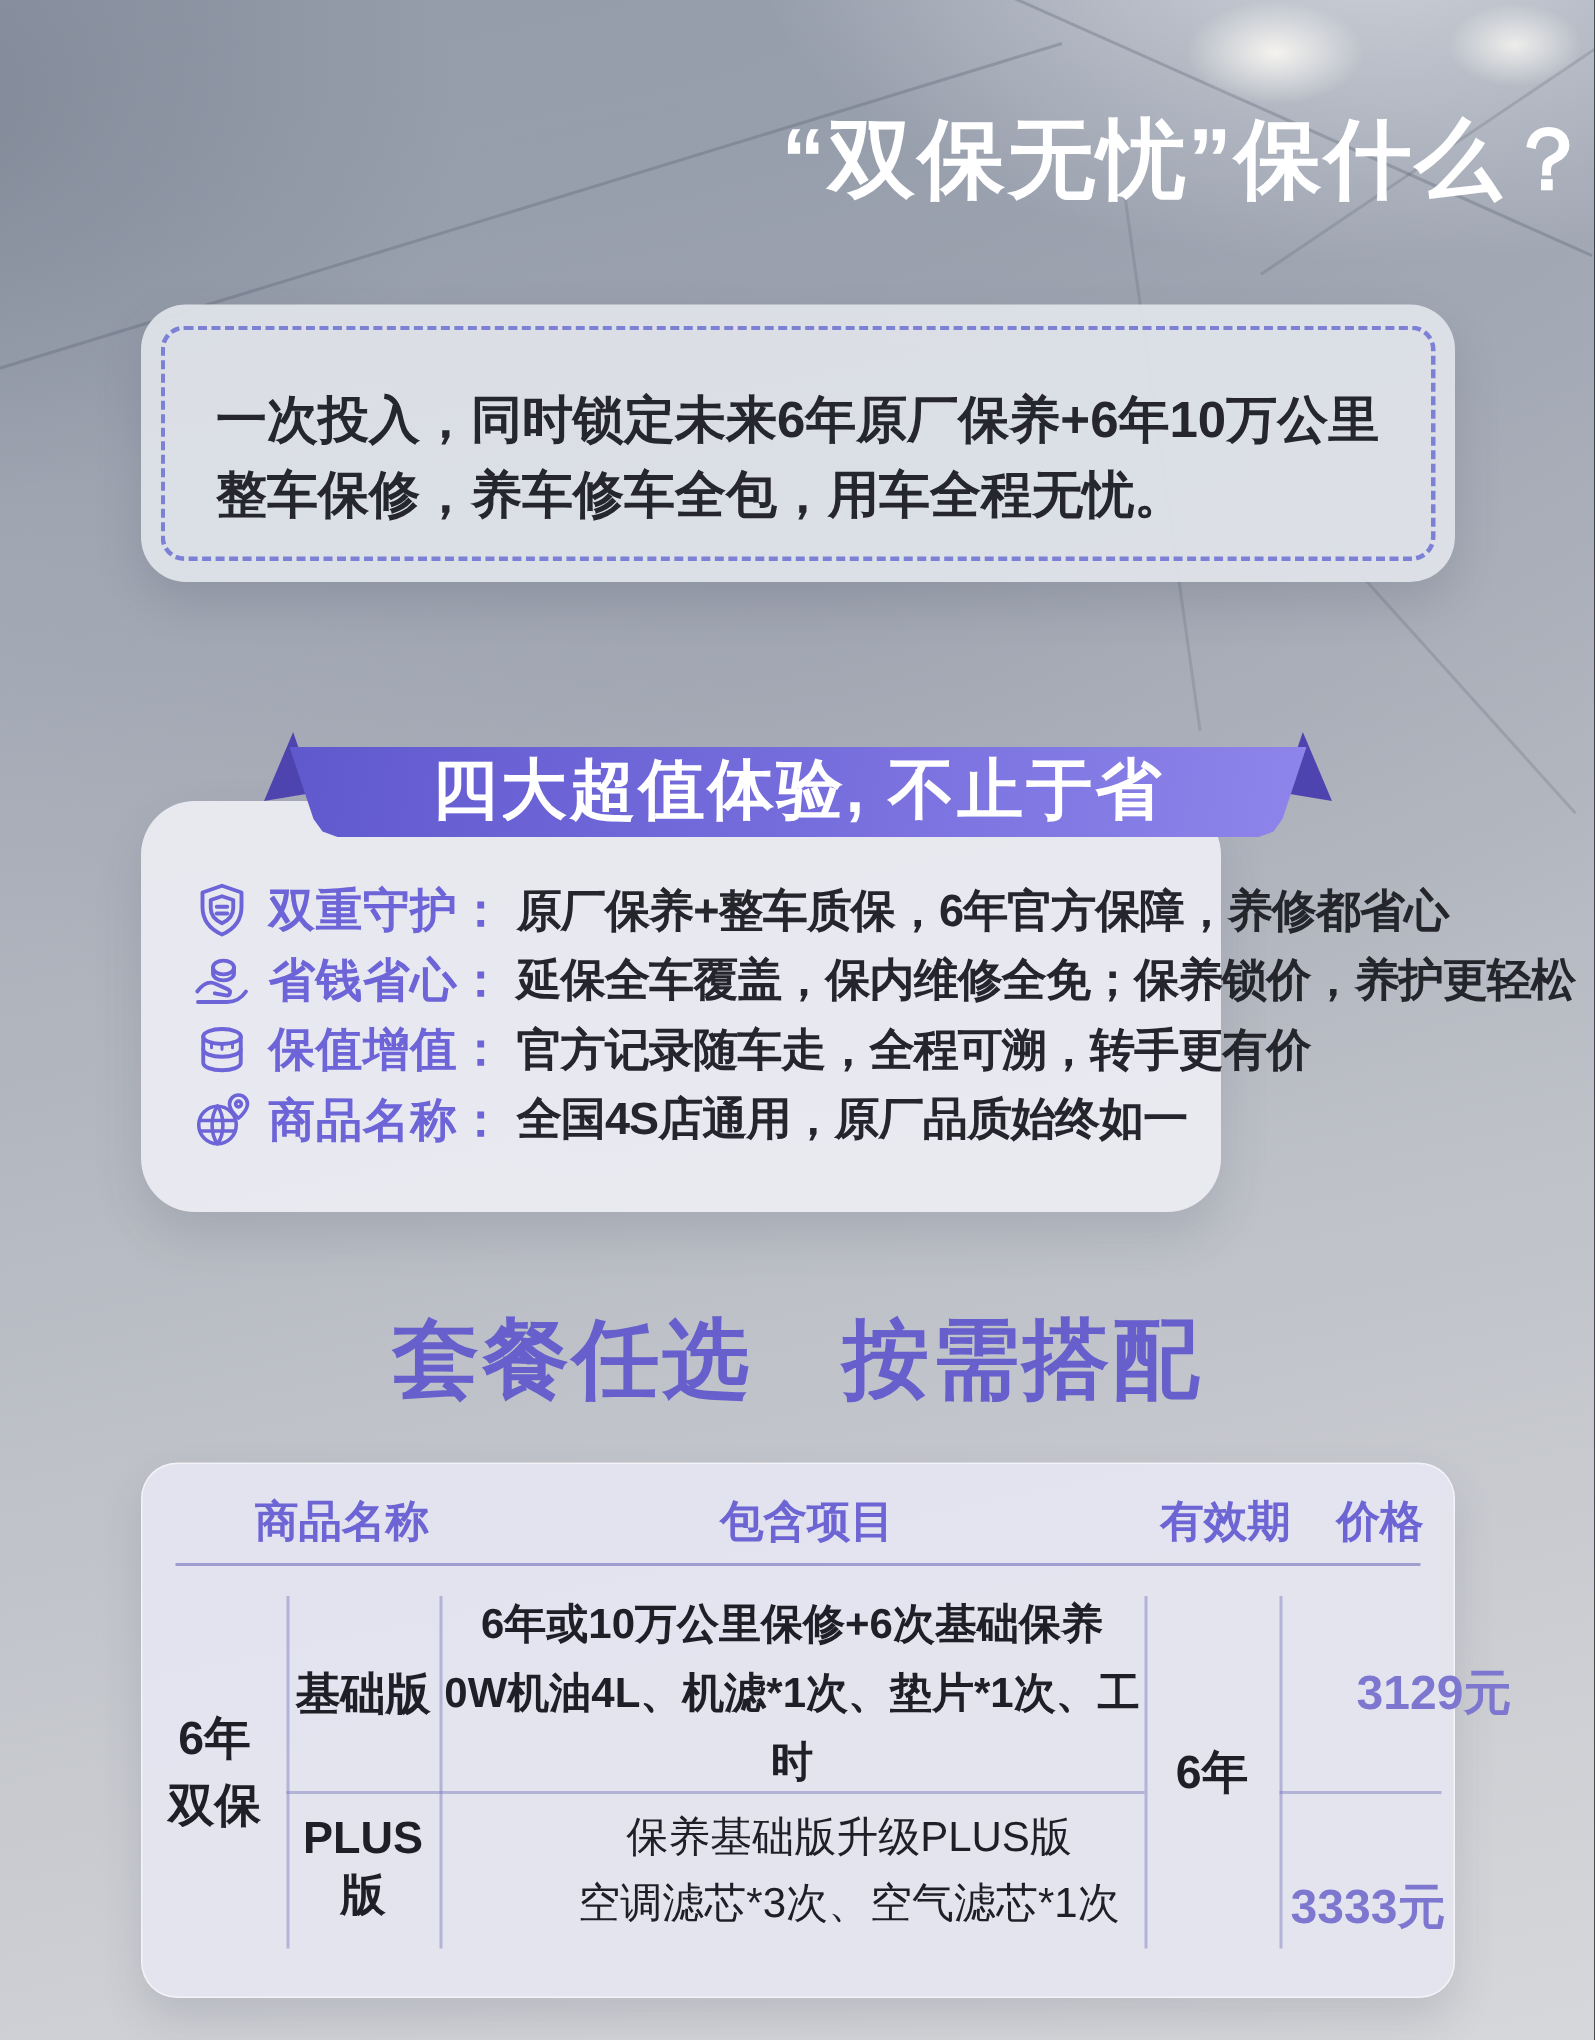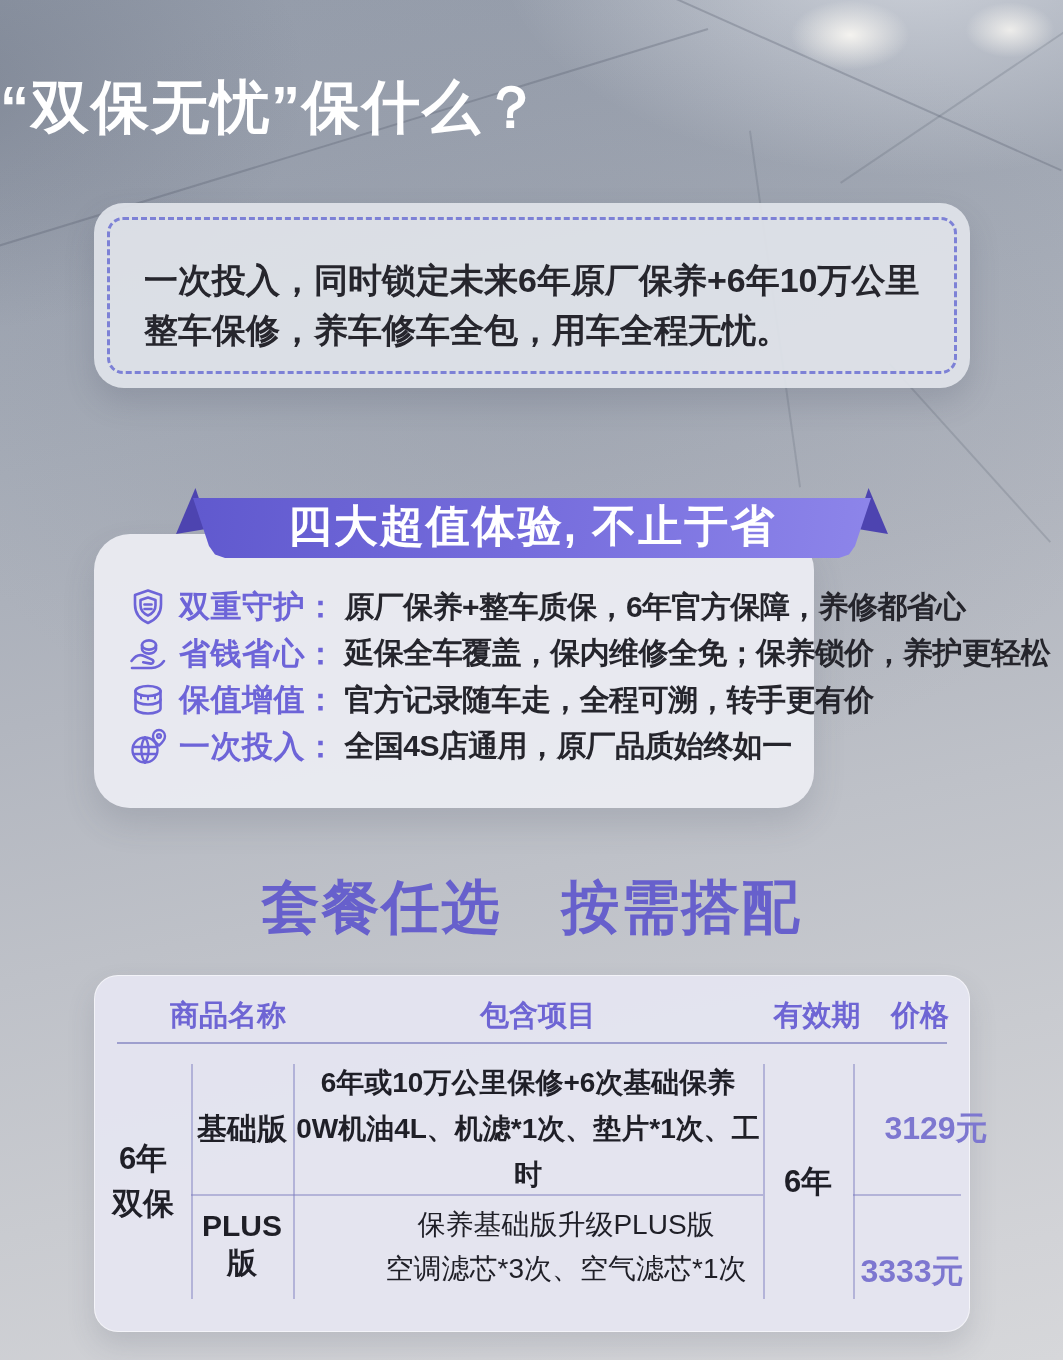--- a/index.html
+++ b/index.html
@@ -17,21 +17,21 @@
   .seam.s1{width:780px;left:-55px;top:142px;transform:rotate(-17deg);}
   .seam.s2{width:430px;left:650px;top:82px;transform:rotate(24deg);}
   .seam.s3{width:300px;left:815px;top:98px;transform:rotate(-34deg);background:rgba(82,90,106,.22);}
   .seam.s4{width:360px;left:595px;top:308px;transform:rotate(82deg);background:rgba(82,90,106,.20);}
   .seam.s5{width:240px;left:850px;top:452px;transform:rotate(48deg);background:rgba(82,90,106,.22);}
   .flare{position:absolute;border-radius:50%;}
   .flare.f1{left:790px;top:0px;width:120px;height:70px;background:radial-gradient(ellipse at center,rgba(255,252,246,.85),rgba(255,252,246,0) 70%);}
   .flare.f2{left:965px;top:2px;width:90px;height:56px;background:radial-gradient(ellipse at center,rgba(255,252,246,.75),rgba(255,252,246,0) 70%);}
 
   .hero-title{
-    position:absolute;left:0;right:0;top:72px;text-align:left;
+    position:absolute;left:0;right:0;top:72px;text-align:right;
     font-size:58px;font-weight:900;color:#ffffff;letter-spacing:2px;line-height:1.2;
   }
 
   .intro-card{
     position:absolute;left:94px;top:203px;width:876px;height:185px;
     background:rgba(224,227,233,.93);border-radius:30px;
     box-shadow:0 14px 30px rgba(66,74,92,.18);
   }
   .intro-dash{position:absolute;left:13px;right:13px;top:14px;bottom:14px;border:3px dashed #7d81d6;border-radius:16px;}
   .intro-text{
@@ -83,21 +83,21 @@
   .vline{position:absolute;width:2px;top:88px;height:235px;background:rgba(126,126,190,.48);}
   .hseg{position:absolute;height:2px;top:218px;background:rgba(126,126,190,.48);}
   .cell{
     position:absolute;display:flex;flex-direction:column;align-items:center;justify-content:center;
     text-align:center;color:#1f1f27;
   }
   .c-group{left:0;width:96px;top:88px;height:235px;font-size:31px;font-weight:600;line-height:1.45;}
   .c-name1{left:96px;width:102px;top:88px;height:130px;font-size:30px;font-weight:600;}
   .c-items1{left:198px;width:470px;top:88px;height:130px;font-size:28px;font-weight:700;line-height:46px;}
   .c-valid{left:668px;width:90px;top:88px;height:235px;font-size:31px;font-weight:600;}
-  .c-price1{left:782px;width:118px;top:88px;height:130px;font-size:32px;font-weight:800;color:#7d77d0;}
+  .c-price1{left:802px;width:118px;top:88px;height:130px;font-size:32px;font-weight:800;color:#7d77d0;}
   .c-name2{left:96px;width:102px;top:218px;height:105px;font-size:30px;font-weight:600;}
   .c-items2{left:198px;width:546px;top:218px;height:105px;font-size:28px;font-weight:400;line-height:44px;}
   .c-price2{left:758px;width:118px;top:218px;height:105px;font-size:32px;font-weight:800;color:#7d77d0;margin-top:25px;}
 </style>
 </head>
 <body>
 
 <div class="poster">
 
   <div class="seam s1"></div>
@@ -169,21 +169,21 @@
         <span class="benefit-icon">
           <svg width="40" height="40" viewBox="0 0 40 40" fill="none" stroke="#6d64d8" stroke-width="2.4" stroke-linecap="round" stroke-linejoin="round">
             <circle cx="17" cy="23" r="12.5"></circle>
             <path d="M17 10.5 c-4.8 6.5 -4.8 18.5 0 25"></path>
             <path d="M17 10.5 c4.8 6.5 4.8 18.5 0 25"></path>
             <path d="M5.2 20 h23.6 M6 27 h22"></path>
             <path d="M31 3 c3.3 0 6 2.7 6 6 c0 4.4 -6 9.5 -6 9.5 s-6 -5.1 -6 -9.5 c0 -3.3 2.7 -6 6 -6 Z" fill="#eaebf1"></path>
             <circle cx="31" cy="9" r="1.9"></circle>
           </svg>
         </span>
-        <span class="benefit-label">一次投入：</span>
+        <span class="benefit-label">商品名称：</span>
         <span class="benefit-desc">全国4S店通用，原厂品质始终如一</span>
       </div>
 
     </div>
   </div>
 
   <div class="section-title">套餐任选　按需搭配</div>
 
   <div class="pkg-card">
     <div class="pkg-head-cell" style="left:133px;">商品名称</div>

